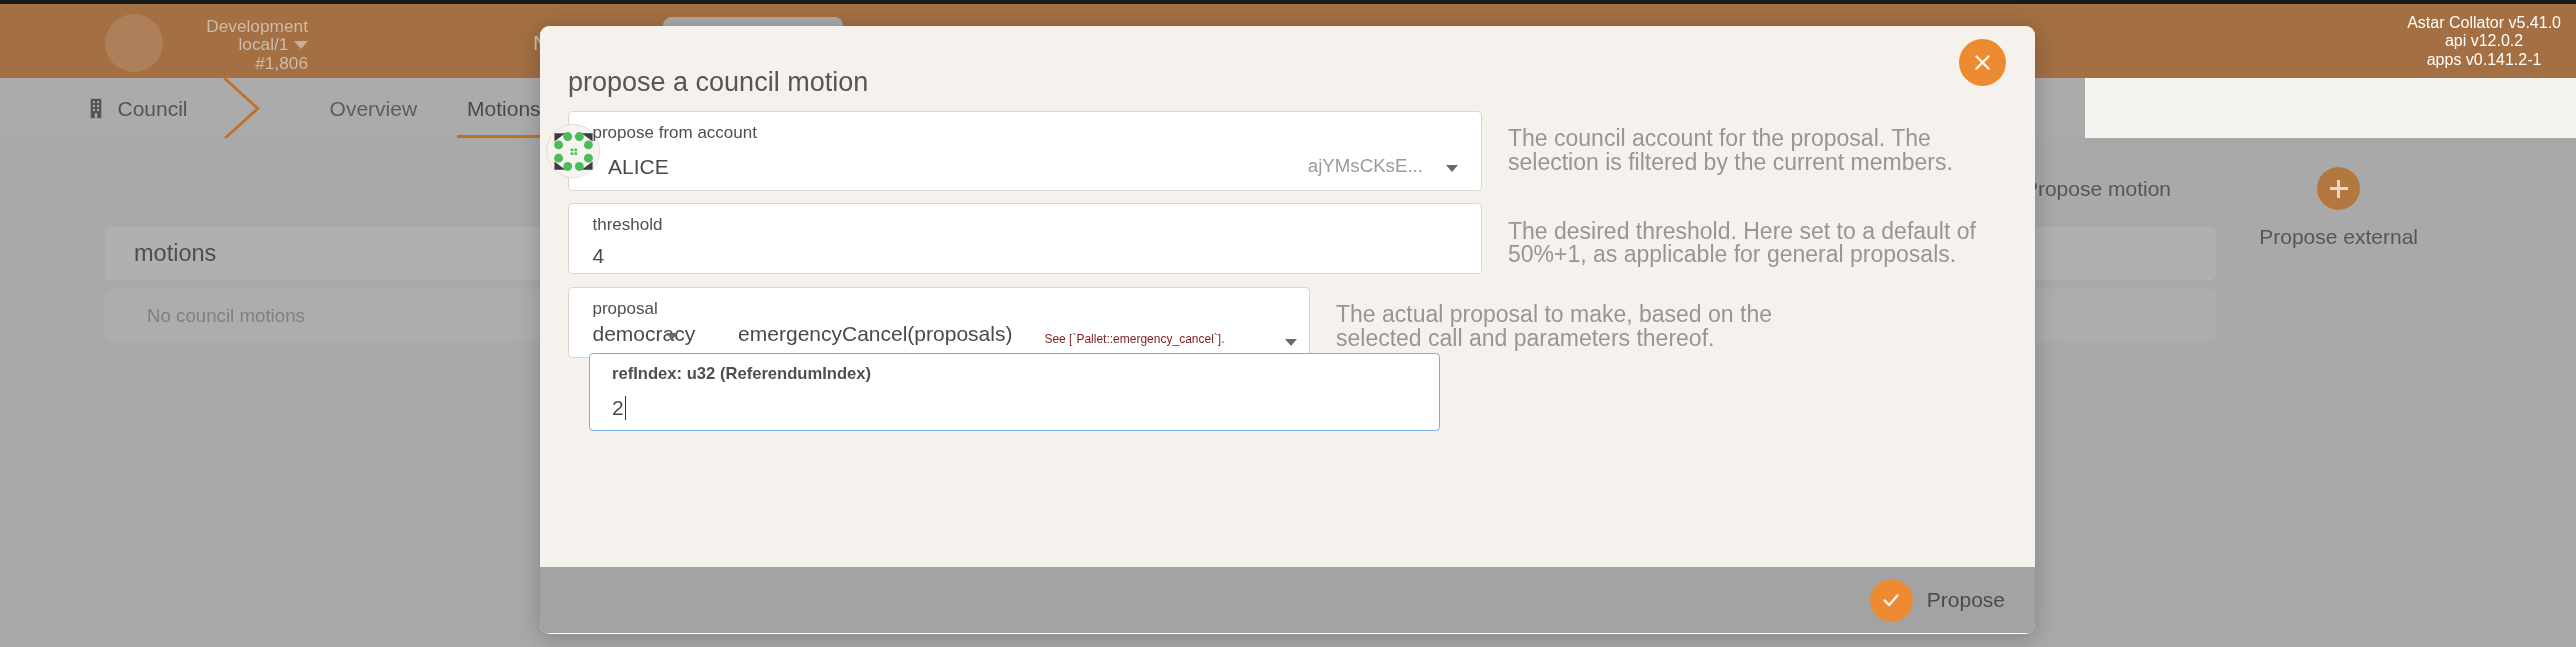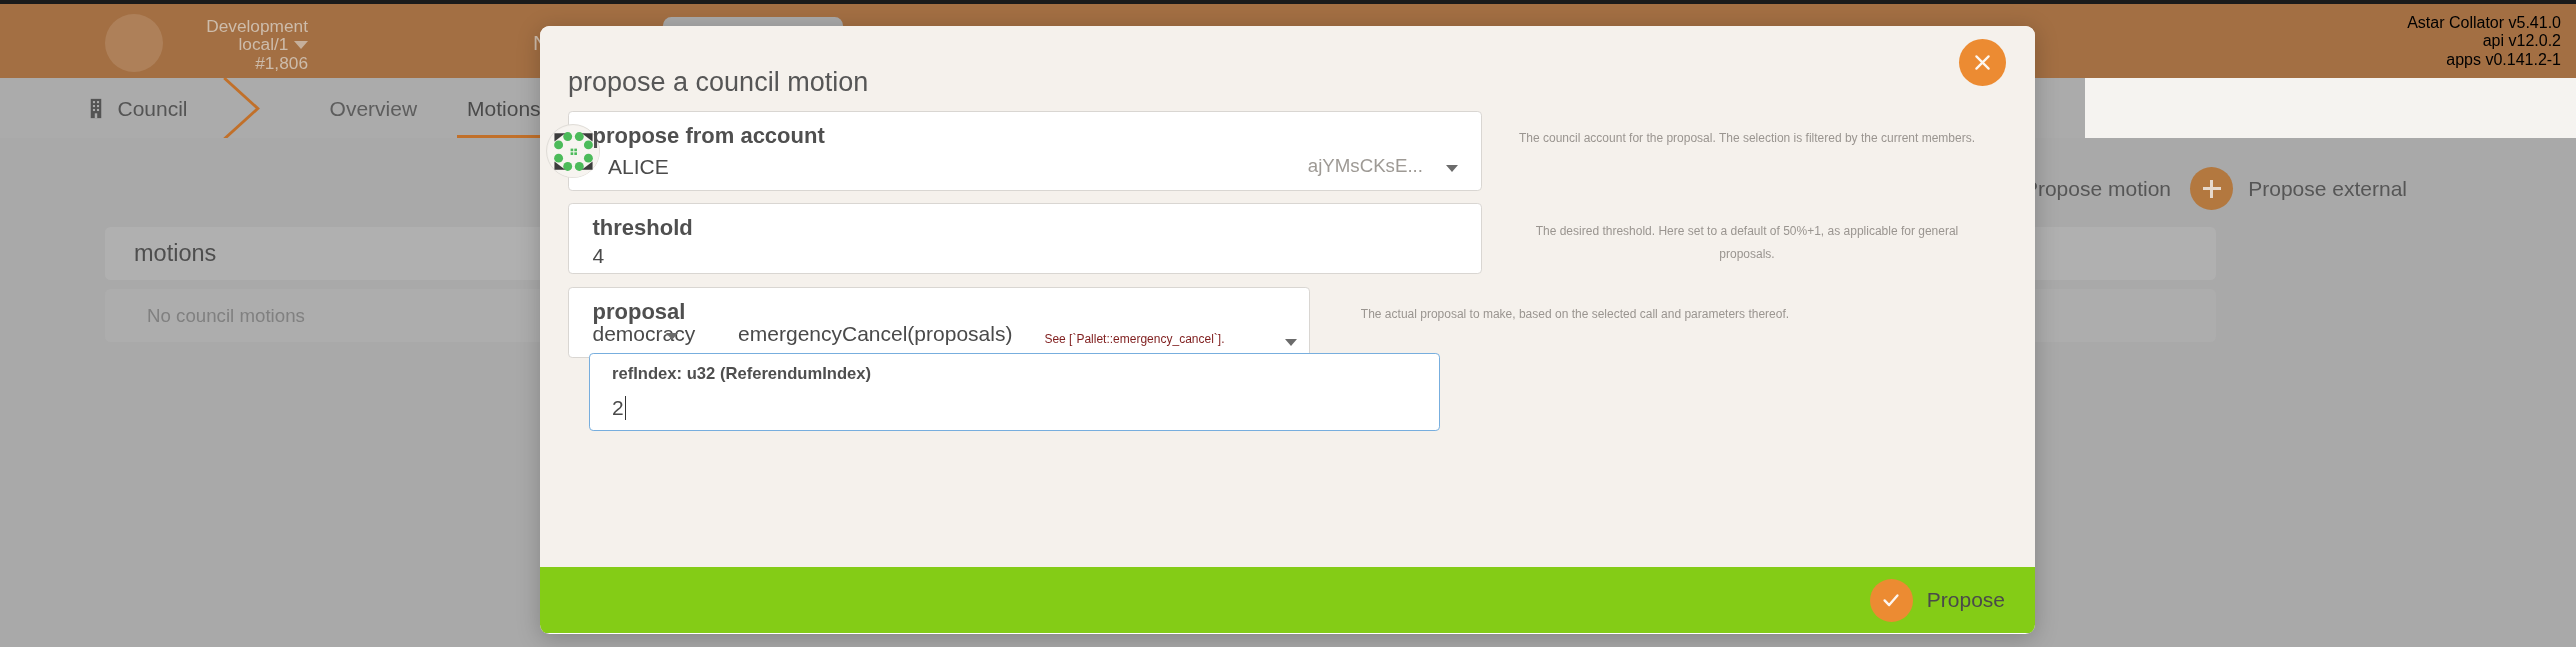--- a/index.html
+++ b/index.html
@@ -47,21 +47,21 @@
   #nav-governance { left: 663px; }
   #nav-developer  { left: 862px; }
   #nav-settings   { left: 1031px; }
   #nav-github     { left: 1623px; }
   #nav-wiki       { left: 1758px; }
 
   .tb-icon { display: inline-block; fill: #cdbcab; }
 
   #version-info {
     position: absolute; right: 15px; top: 9.7px;
-    color: #000000; font-size: 16px; line-height: 18.7px; text-align: right;
+    color: #ffffff; font-size: 16px; line-height: 18.7px; text-align: center;
   }
 
   
   #tabstrip {
     position: absolute; top: 78px; left: 0; width: 2085px; height: 61px;
     background: #ababab; display: flex; align-items: center;
   }
   #breadcrumb {
     display: flex; align-items: center; gap: 12.5px;
     margin-left: 87px; color: #545454; font-size: 21px;
@@ -92,21 +92,21 @@
     width: 43px; height: 43px; border-radius: 50%;
     background: #b3783f; position: relative; flex: none;
   }
   .circ-plus::before, .circ-plus::after {
     content: ""; position: absolute; background: #e6d9cc;
   }
   .circ-plus::before { left: 12.5px; right: 12.5px; top: 20px; height: 2.8px; }
   .circ-plus::after  { top: 12.5px; bottom: 12.5px; left: 20px; width: 2.8px; }
 
   #btn-propose-motion   { right: 405px; }
-  #btn-propose-external { right: 169px; }
+  #btn-propose-external { right: 158px; flex-direction: column; }
 
   #motions-card {
     position: absolute; left: 105px; right: 360px; top: 89px;
     background: #b0b0b0; border-radius: 5.5px; height: 53px;
     display: flex; align-items: center;
   }
   #motions-card-title { margin-left: 29px; color: #4e4e4e; font-size: 23.5px; }
 
   #motions-empty {
     position: absolute; left: 105px; right: 360px; top: 151px;
@@ -143,32 +143,31 @@
   }
 
   .field-row { display: flex; align-items: flex-start; padding: 0 28px; margin-bottom: 12.5px; }
 
   .field-box {
     background: #ffffff; border: 0.7px solid #d9d6d2; border-radius: 4.2px;
     width: 914px; position: relative;
   }
   .field-label {
     position: absolute; left: 23.5px; top: 11px;
-    color: #4f4f4f; font-size: 22px; font-weight: bold;
+    color: #4f4f4f; font-size: 17px; font-weight: normal;
   }
   .field-value {
     padding: 40px 23.5px 16.6px 23.5px;
     color: #4a4a4a; font-size: 21px;
   }
 
   .field-help {
     margin-left: 26px; width: 478px;
-    color: #9a9590; font-size: 12px; line-height: 23.5px;
+    color: #9a9590; font-size: 23px; line-height: 23.5px;
     padding-top: 16.6px;
-    text-align: center;
   }
 
   
   #row-account .field-box { height: 80px; }
   #identicon {
     position: absolute; left: -23.5px; top: 12.5px;
     width: 54px; height: 54px; border-radius: 50%;
     background: #f5f1ec; border: 0.7px solid #e0ddd8;
   }
   #identicon svg { display: block; }
@@ -219,21 +218,21 @@
   #param-value {
     position: absolute; left: 22px; bottom: 9.7px;
     color: #4a4a4a; font-size: 21px;
   }
   #param-caret {
     display: inline-block; width: 1.4px; height: 23.5px;
     background: #333; margin-left: 1.4px; vertical-align: -4.2px;
   }
 
   #modal-footer {
-    height: 66px; background: #84cc16;
+    height: 66px; background: #a3a3a3;
     display: flex; align-items: center; justify-content: flex-end;
     padding-right: 30px;
   }
   #btn-submit {
     display: flex; align-items: center; gap: 14px;
     background: none; border: none; cursor: pointer;
     color: #4a4a4a; font-size: 21px; font-family: "Liberation Sans", sans-serif;
   }
   .circ-check {
     width: 43px; height: 43px; border-radius: 50%;

